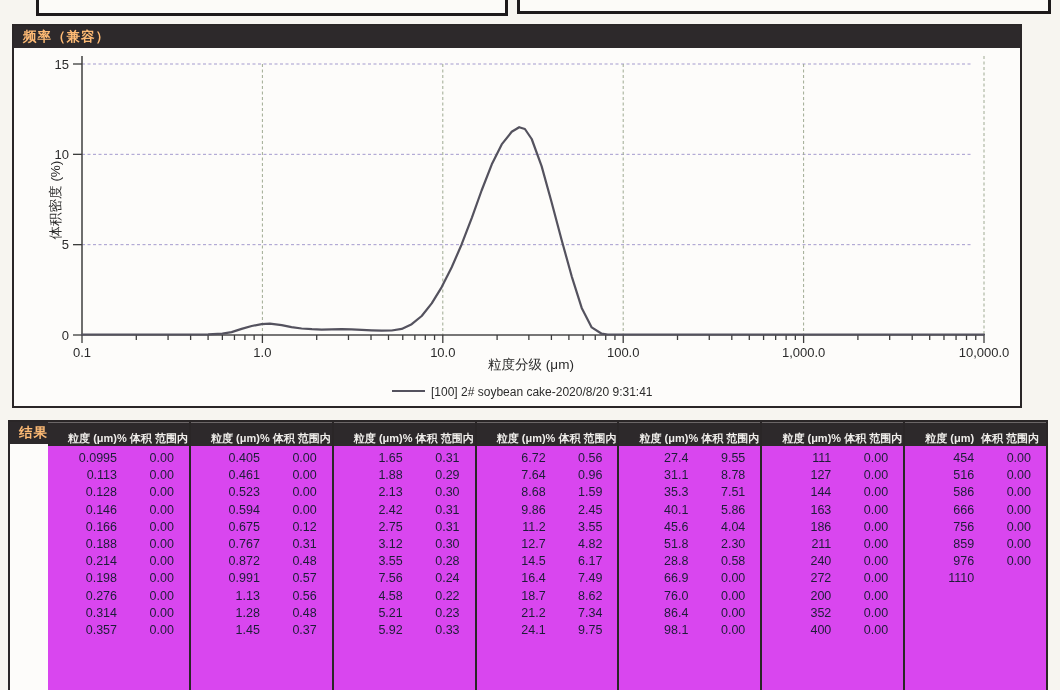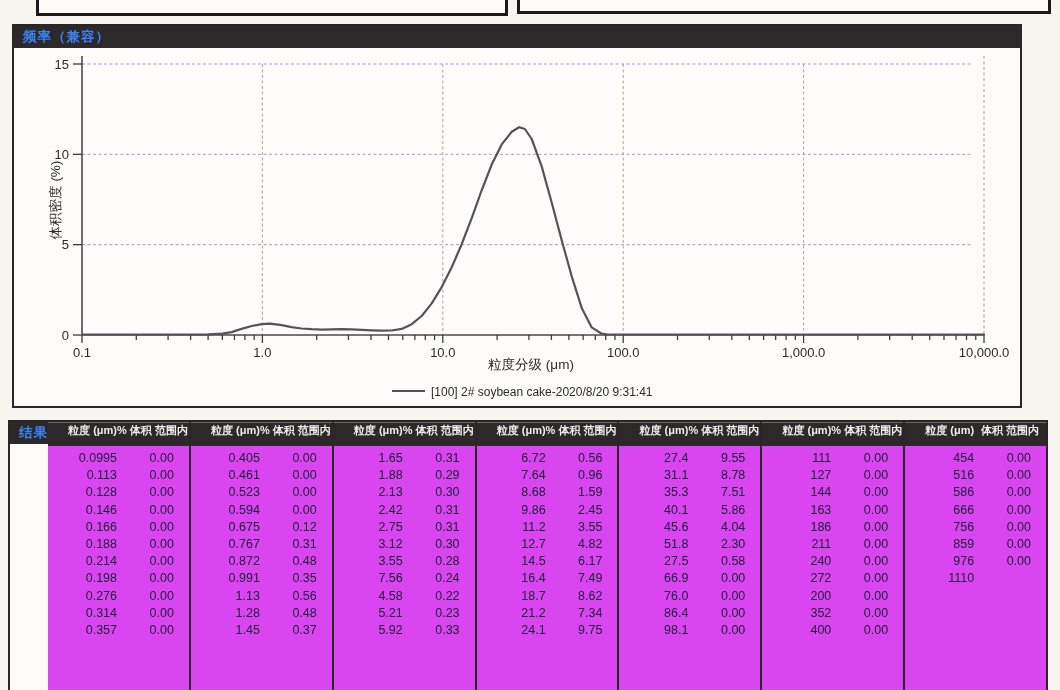--- a/index.html
+++ b/index.html
@@ -10,21 +10,21 @@
   }
   .cutbox{position:absolute;background:#fcfbf8;border:3px solid #1d1a1b}
   #cutbox-left{left:36px;top:-16px;width:466px;height:26px}
   #cutbox-right{left:517px;top:-19px;width:528px;height:27px}
 
   .panel{position:absolute;background:#fdfcfa;border:2px solid #2a2627;box-sizing:border-box}
   #chart-panel{left:12px;top:24px;width:1010px;height:384px}
   #results-panel{left:8px;top:420px;width:1040px;height:277px;display:flex;flex-direction:row}
 
   .darkbar{
-    background:#2d292b;color:#3b82f6;font-weight:bold;font-size:13.5px;
+    background:#2d292b;color:#fdba74;font-weight:bold;font-size:13.5px;
     line-height:22px;height:22px;padding-left:9px;letter-spacing:1px;
   }
 
   
   #plot{display:block}
   .hgrid{stroke:#a49bce;stroke-width:1;stroke-dasharray:3 2.5}
   .vgrid{stroke:#9faa92;stroke-width:1;stroke-dasharray:3 2.5}
   .axis{stroke:#4a4a4a;stroke-width:1.6;fill:none}
   .tick{stroke:#3c3c3c;stroke-width:1.3}
   #plot text{fill:#2b2b2b}
@@ -33,21 +33,21 @@
   .legendtext{font-size:12px;fill:#1f1f33}
   .legendline{stroke:#54525e;stroke-width:2.2}
   .curve{fill:none;stroke:#54525e;stroke-width:2.2;stroke-linejoin:round;stroke-linecap:round}
 
   
   #groups{display:flex;flex:1;min-height:0}
   .group{flex:1;display:flex;flex-direction:column;border-left:2px solid #2a2627;min-width:0}
   .group:first-child{border-left:none}
   .ghead{
     display:flex;background:#2d292b;color:#efedea;font-size:11px;font-weight:bold;
-    height:23px;align-items:flex-start;border-top:1px solid #6b6667;white-space:nowrap;
+    height:23px;align-items:flex-end;border-top:1px solid #6b6667;white-space:nowrap;
   }
   .gh-size{flex:0 0 49%;text-align:right}
   .gh-pct{flex:1;text-align:right;padding-right:7px}
   .gbody{flex:1;background:#d946ef;padding-top:4px}
   .trow{display:flex;height:17.2px;line-height:17.2px;font-size:12.5px;color:#1d1d38}
   .cell-size{flex:0 0 49%;text-align:right;padding-right:6px}
   .cell-pct{flex:1;text-align:right;padding-right:15px}
 </style>
 </head>
 <body>
@@ -224,21 +224,21 @@
           <div class="trow">
             <span class="cell-size">0.767</span>
             <span class="cell-pct">0.31</span>
           </div>
           <div class="trow">
             <span class="cell-size">0.872</span>
             <span class="cell-pct">0.48</span>
           </div>
           <div class="trow">
             <span class="cell-size">0.991</span>
-            <span class="cell-pct">0.35</span>
+            <span class="cell-pct">0.57</span>
           </div>
           <div class="trow">
             <span class="cell-size">1.13</span>
             <span class="cell-pct">0.56</span>
           </div>
           <div class="trow">
             <span class="cell-size">1.28</span>
             <span class="cell-pct">0.48</span>
           </div>
           <div class="trow">
@@ -375,21 +375,21 @@
           </div>
           <div class="trow">
             <span class="cell-size">45.6</span>
             <span class="cell-pct">4.04</span>
           </div>
           <div class="trow">
             <span class="cell-size">51.8</span>
             <span class="cell-pct">2.30</span>
           </div>
           <div class="trow">
-            <span class="cell-size">27.5</span>
+            <span class="cell-size">28.8</span>
             <span class="cell-pct">0.58</span>
           </div>
           <div class="trow">
             <span class="cell-size">66.9</span>
             <span class="cell-pct">0.00</span>
           </div>
           <div class="trow">
             <span class="cell-size">76.0</span>
             <span class="cell-pct">0.00</span>
           </div>

